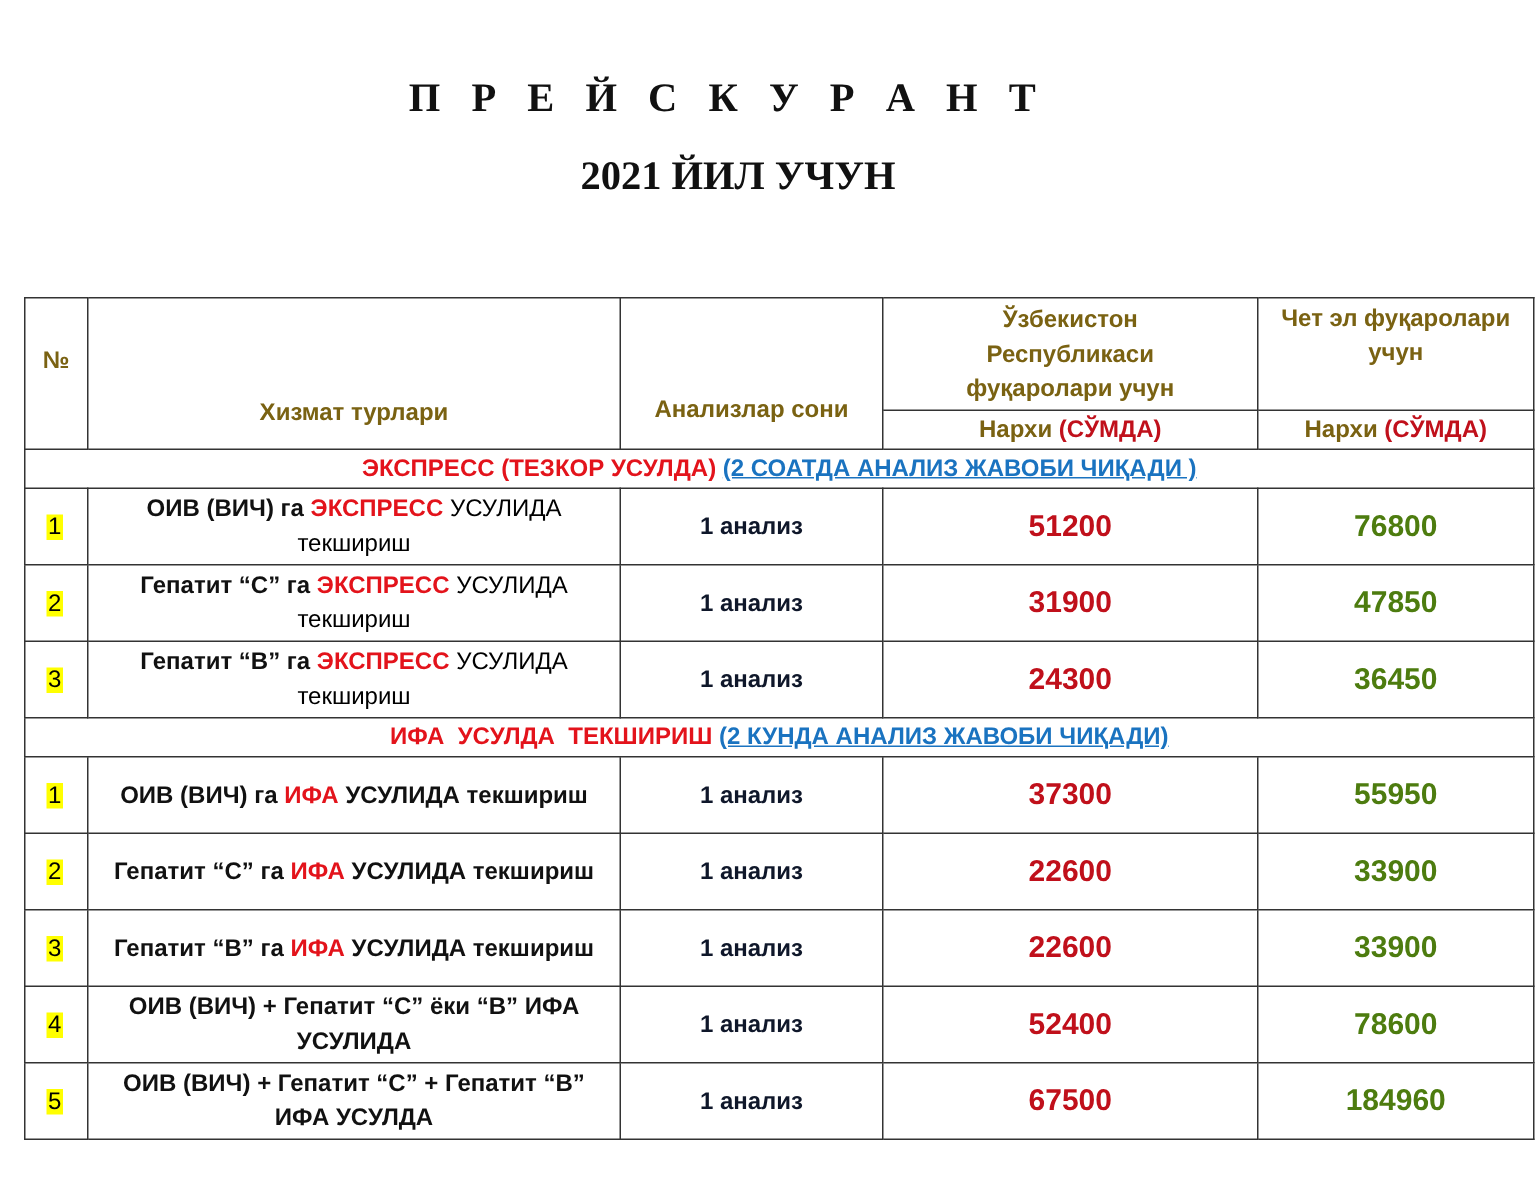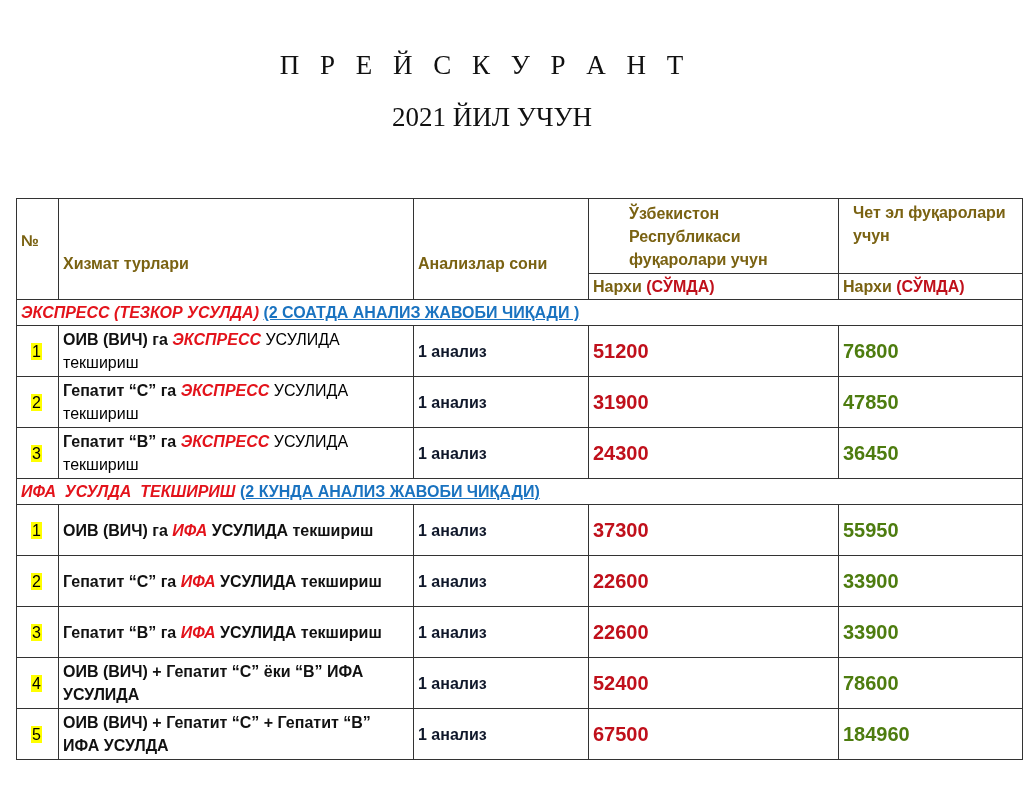--- a/index.html
+++ b/index.html
@@ -1,23 +1,23 @@
 <!DOCTYPE html>
 <html><head>
 <meta charset="utf-8">
 <style>
   html, body { margin:0; padding:0; background:#ffffff; }
   body { width:1024px; height:792px; position:relative; overflow:hidden; font-family:"Liberation Sans", sans-serif; }
-  .title { position:absolute; left:0; width:970px; text-align:center; font-family:"Liberation Serif", serif; font-weight:normal; color:#111; }
+  .title { position:absolute; left:0; width:970px; text-align:center; font-family:"Liberation Serif", serif; font-weight:bold; color:#111; }
   .t1 { top:50px; font-size:27px; letter-spacing:7px; }
   .t2 { top:102px; font-size:27px; left:-20px; width:1024px; }
   table { position:absolute; left:16px; top:198px; border-collapse:collapse; width:1006px; table-layout:fixed; }
-  td { border:1.5px solid #333; text-align:left; vertical-align:middle; padding:0 4px; font-size:16px; line-height:23px; }
+  td { border:1.5px solid #333; text-align:center; vertical-align:middle; padding:0 4px; font-size:16px; line-height:23px; }
   .hdr { color:#7a6212; font-weight:bold; font-size:16px; }
-  .red { color:#e3131b;font-style:italic; }
+  .red { color:#e3131b; }
   .dred { color:#c0101b; }
   .blue { color:#1a73c0;text-decoration:underline; }
   .olive { color:#4d7c0f; }
   .num { text-align:left; padding-left:14px; font-weight:normal; font-size:16px; }
   .hl { background:#ffff00; padding:0 1px; }
   .svc { font-weight:bold; color:#111; }
   .price { font-weight:bold; font-size:20px; }
   .cnt { font-weight:bold; color:#0f172a; }
   .section td { height:25px; font-weight:bold; }
 </style>
@@ -31,22 +31,22 @@
   <colgroup>
     <col style="width:42px">
       <col style="width:355px">
       <col style="width:175px">
       <col style="width:250px">
       <col style="width:184px">
   </colgroup>
   <tbody>
       <tr style="height:75px">
     <td rowspan="2" class="hdr" style="vertical-align:top;padding-top:30px">№</td>
-    <td rowspan="2" class="hdr" style="vertical-align:bottom;padding-bottom:24px">Хизмат турлари</td>
-    <td rowspan="2" class="hdr" style="vertical-align:bottom;padding-bottom:24px">Анализлар сони</td>
+    <td rowspan="2" class="hdr" style="vertical-align:bottom;padding-bottom:12px">Хизмат турлари</td>
+    <td rowspan="2" class="hdr" style="vertical-align:bottom;padding-bottom:14px">Анализлар сони</td>
     <td class="hdr" style="padding:0 40px">Ўзбекистон Республикаси фуқаролари учун</td>
     <td class="hdr" style="vertical-align:top;padding:2px 14px">Чет эл фуқаролари учун</td>
   </tr>
   <tr style="height:26px">
     <td class="hdr"><span>Нархи</span> <span class="dred">(СЎМДА)</span></td>
     <td class="hdr"><span>Нархи</span> <span class="dred">(СЎМДА)</span></td>
   </tr>
 
   <tr class="section">
     <td colspan="5"><span class="red">ЭКСПРЕСС (ТЕЗКОР УСУЛДА)</span> <span class="blue">(2 СОАТДА АНАЛИЗ ЖАВОБИ  ЧИҚАДИ )</span></td>

